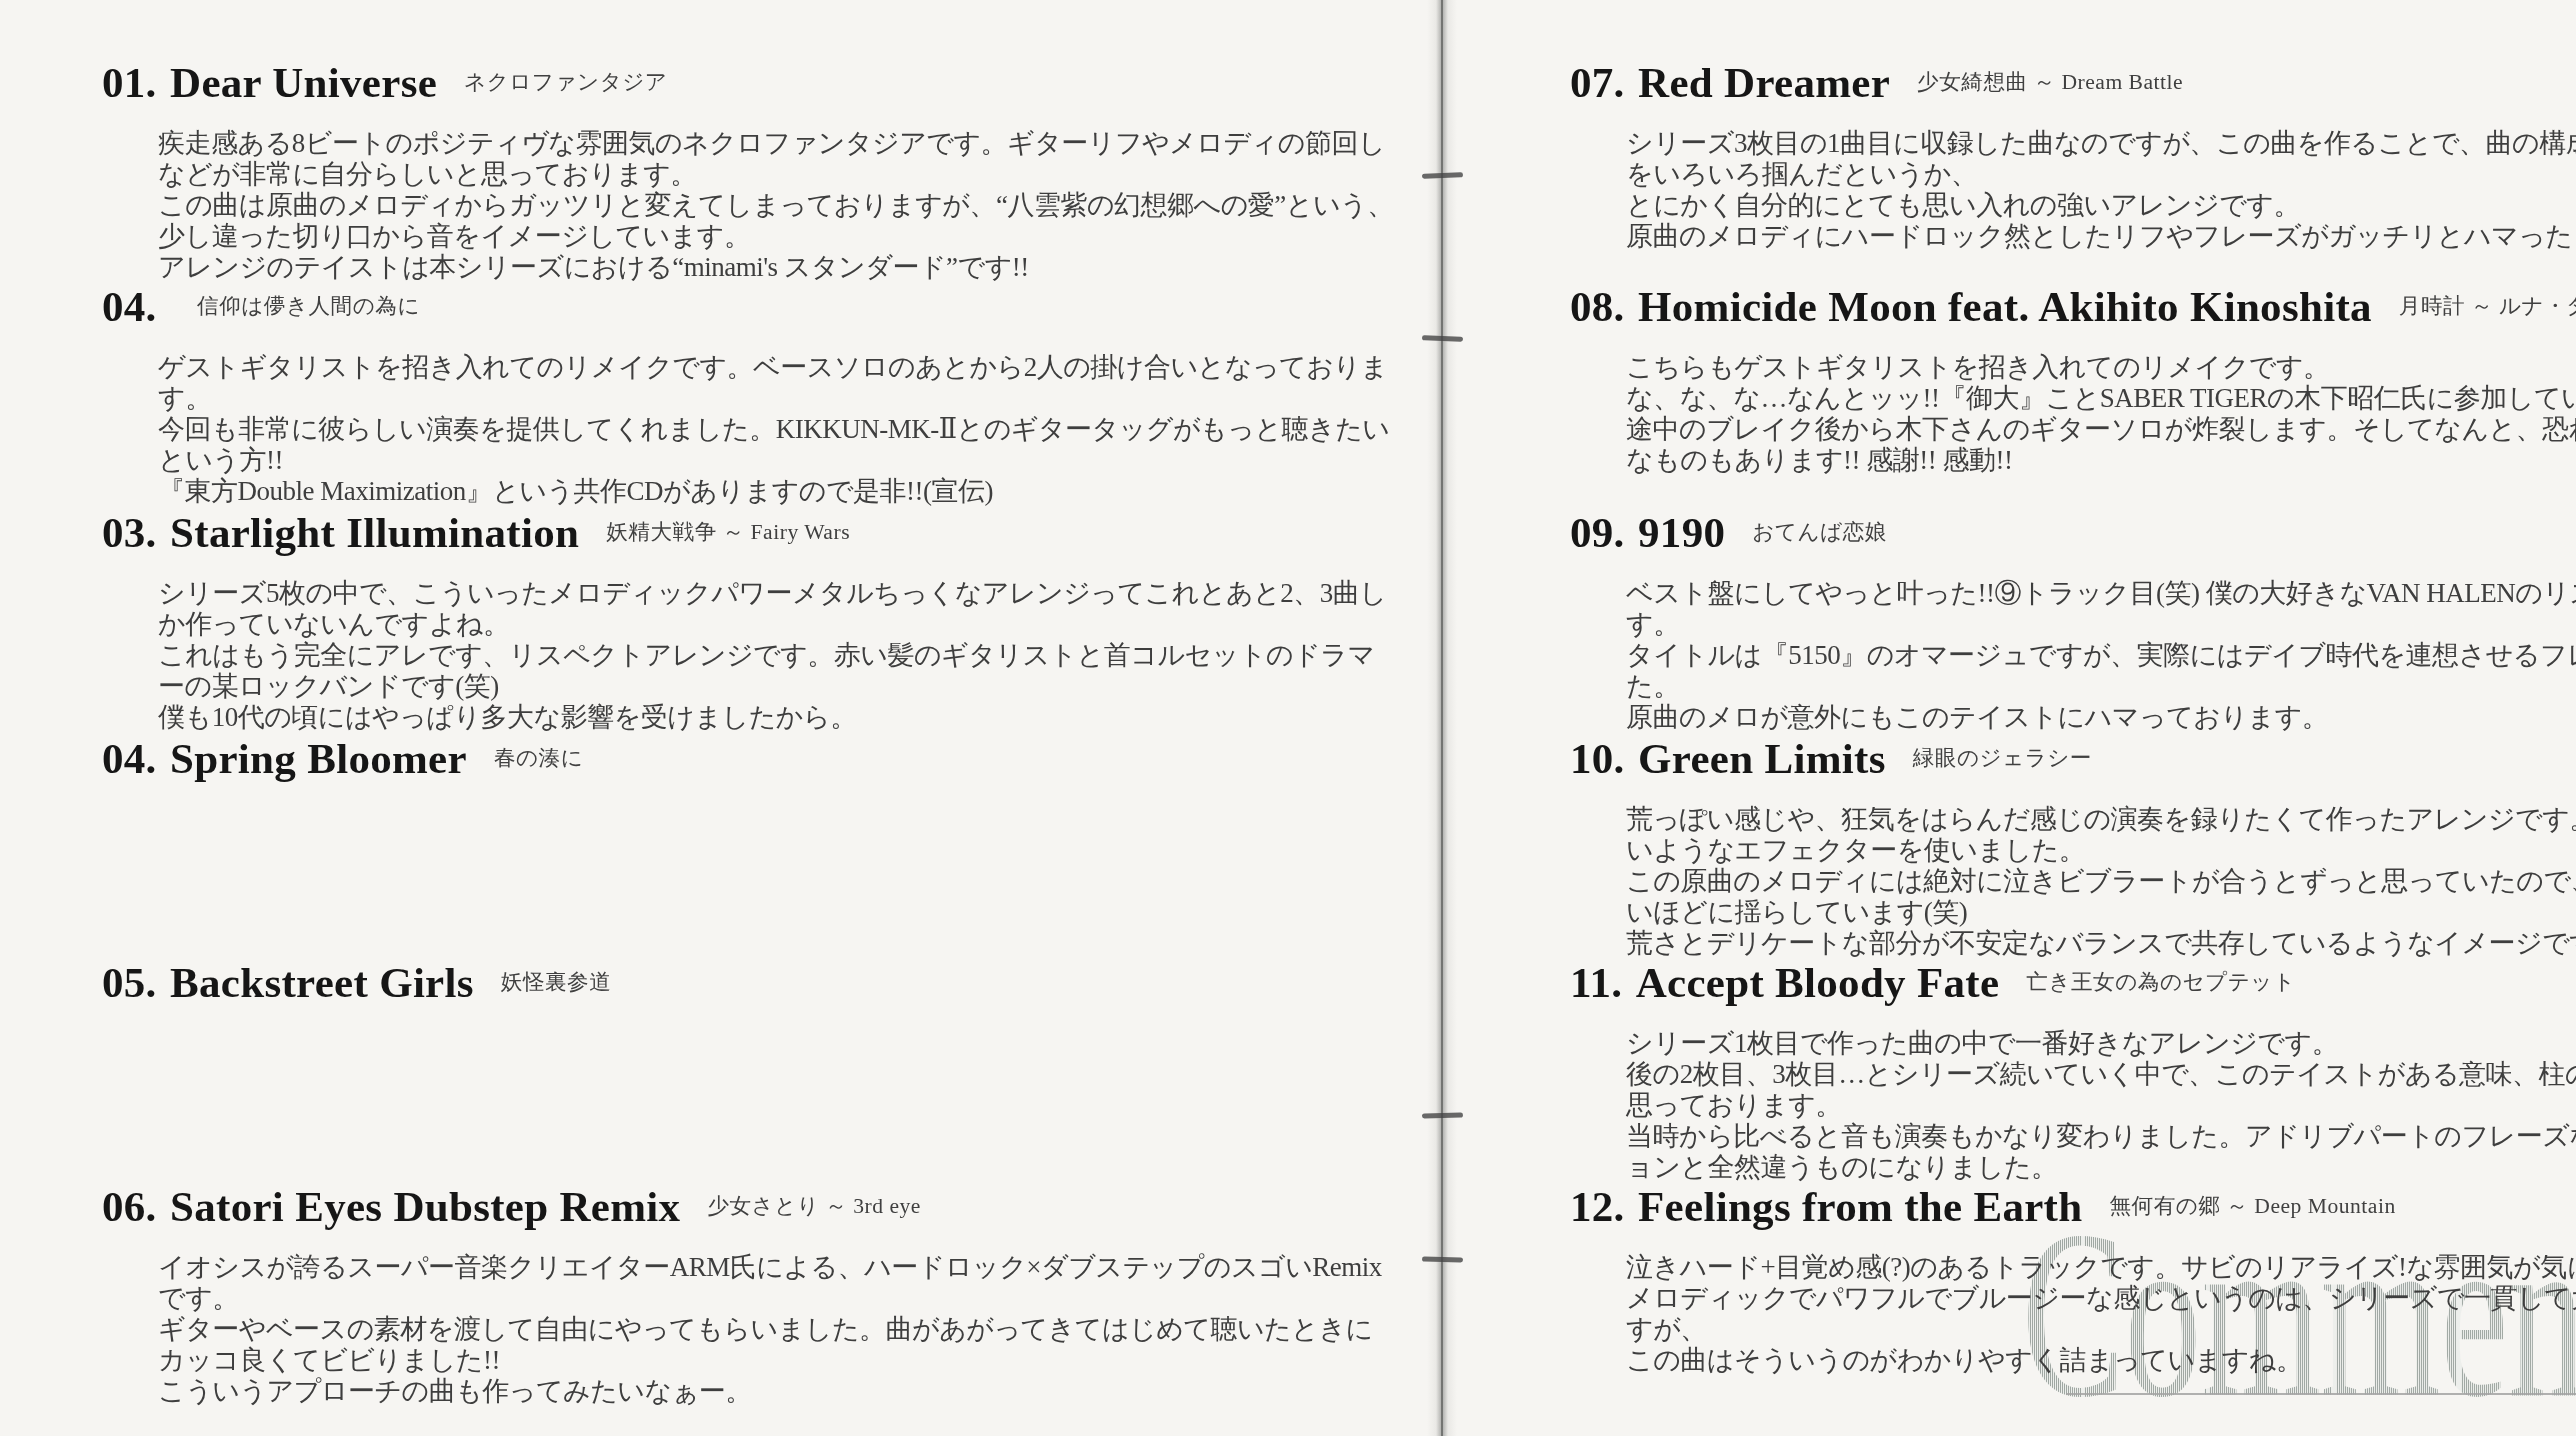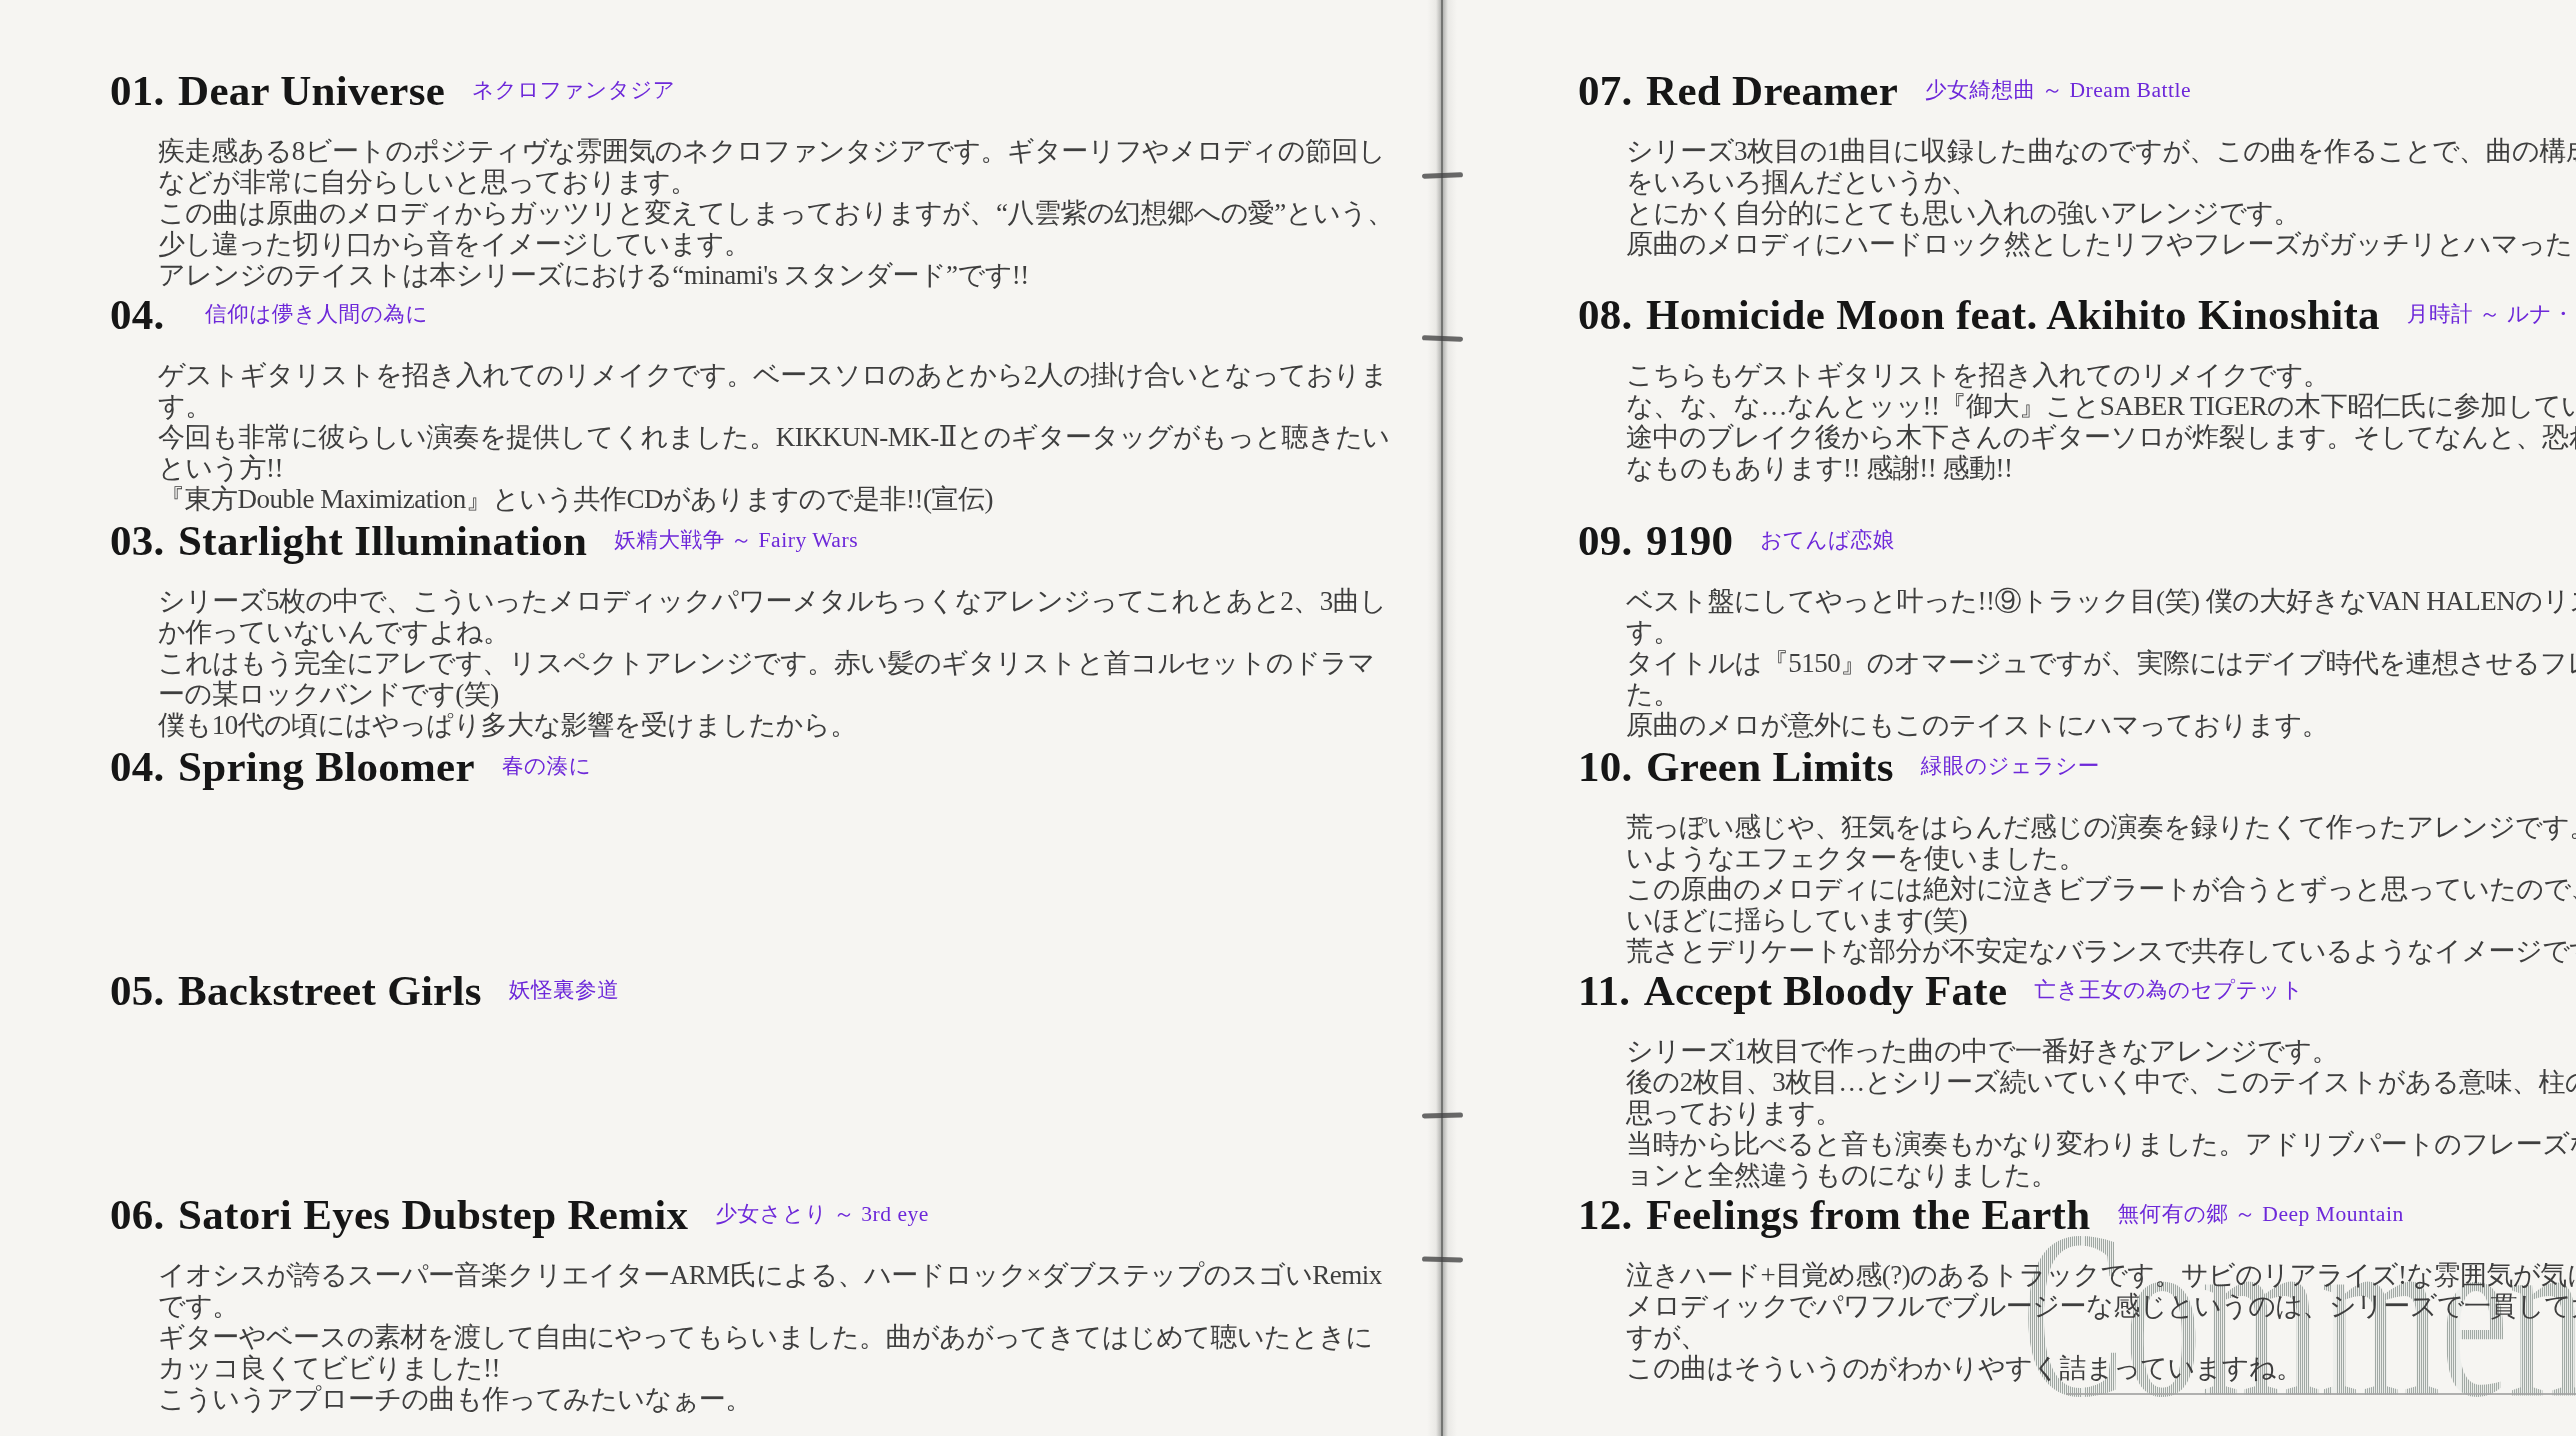--- a/index.html
+++ b/index.html
@@ -12,29 +12,29 @@
   }
   .spread { position: absolute; inset: 0; }
 
   
   .track { position: absolute; width: 1303px; z-index: 2; }
   .track.left  { left: 94px; }
   .track.right { left: 1562px; }
 
   .t-title {
     display: flex; align-items: center;
-    margin: 16px; white-space: nowrap;
+    margin: 8px; white-space: nowrap;
     font-size: 43px; line-height: 43px; font-weight: 700;
     color: #161616; letter-spacing: 0.3px;
   }
   .t-no { margin-right: 13.4px; }
   .t-sub {
     margin-left: 27px;
     font-size: 21.6px; font-weight: 400;
-    color: #6d28d9; letter-spacing: 0.5px;
+    color: #404040; letter-spacing: 0.5px;
   }
   .t-body {
     margin: 24px 0 0 64px;
     font-size: 27px; line-height: 31px;
     letter-spacing: -0.5px;
     color: #3e3e3e;
     white-space: pre-line;
   }
 
   

